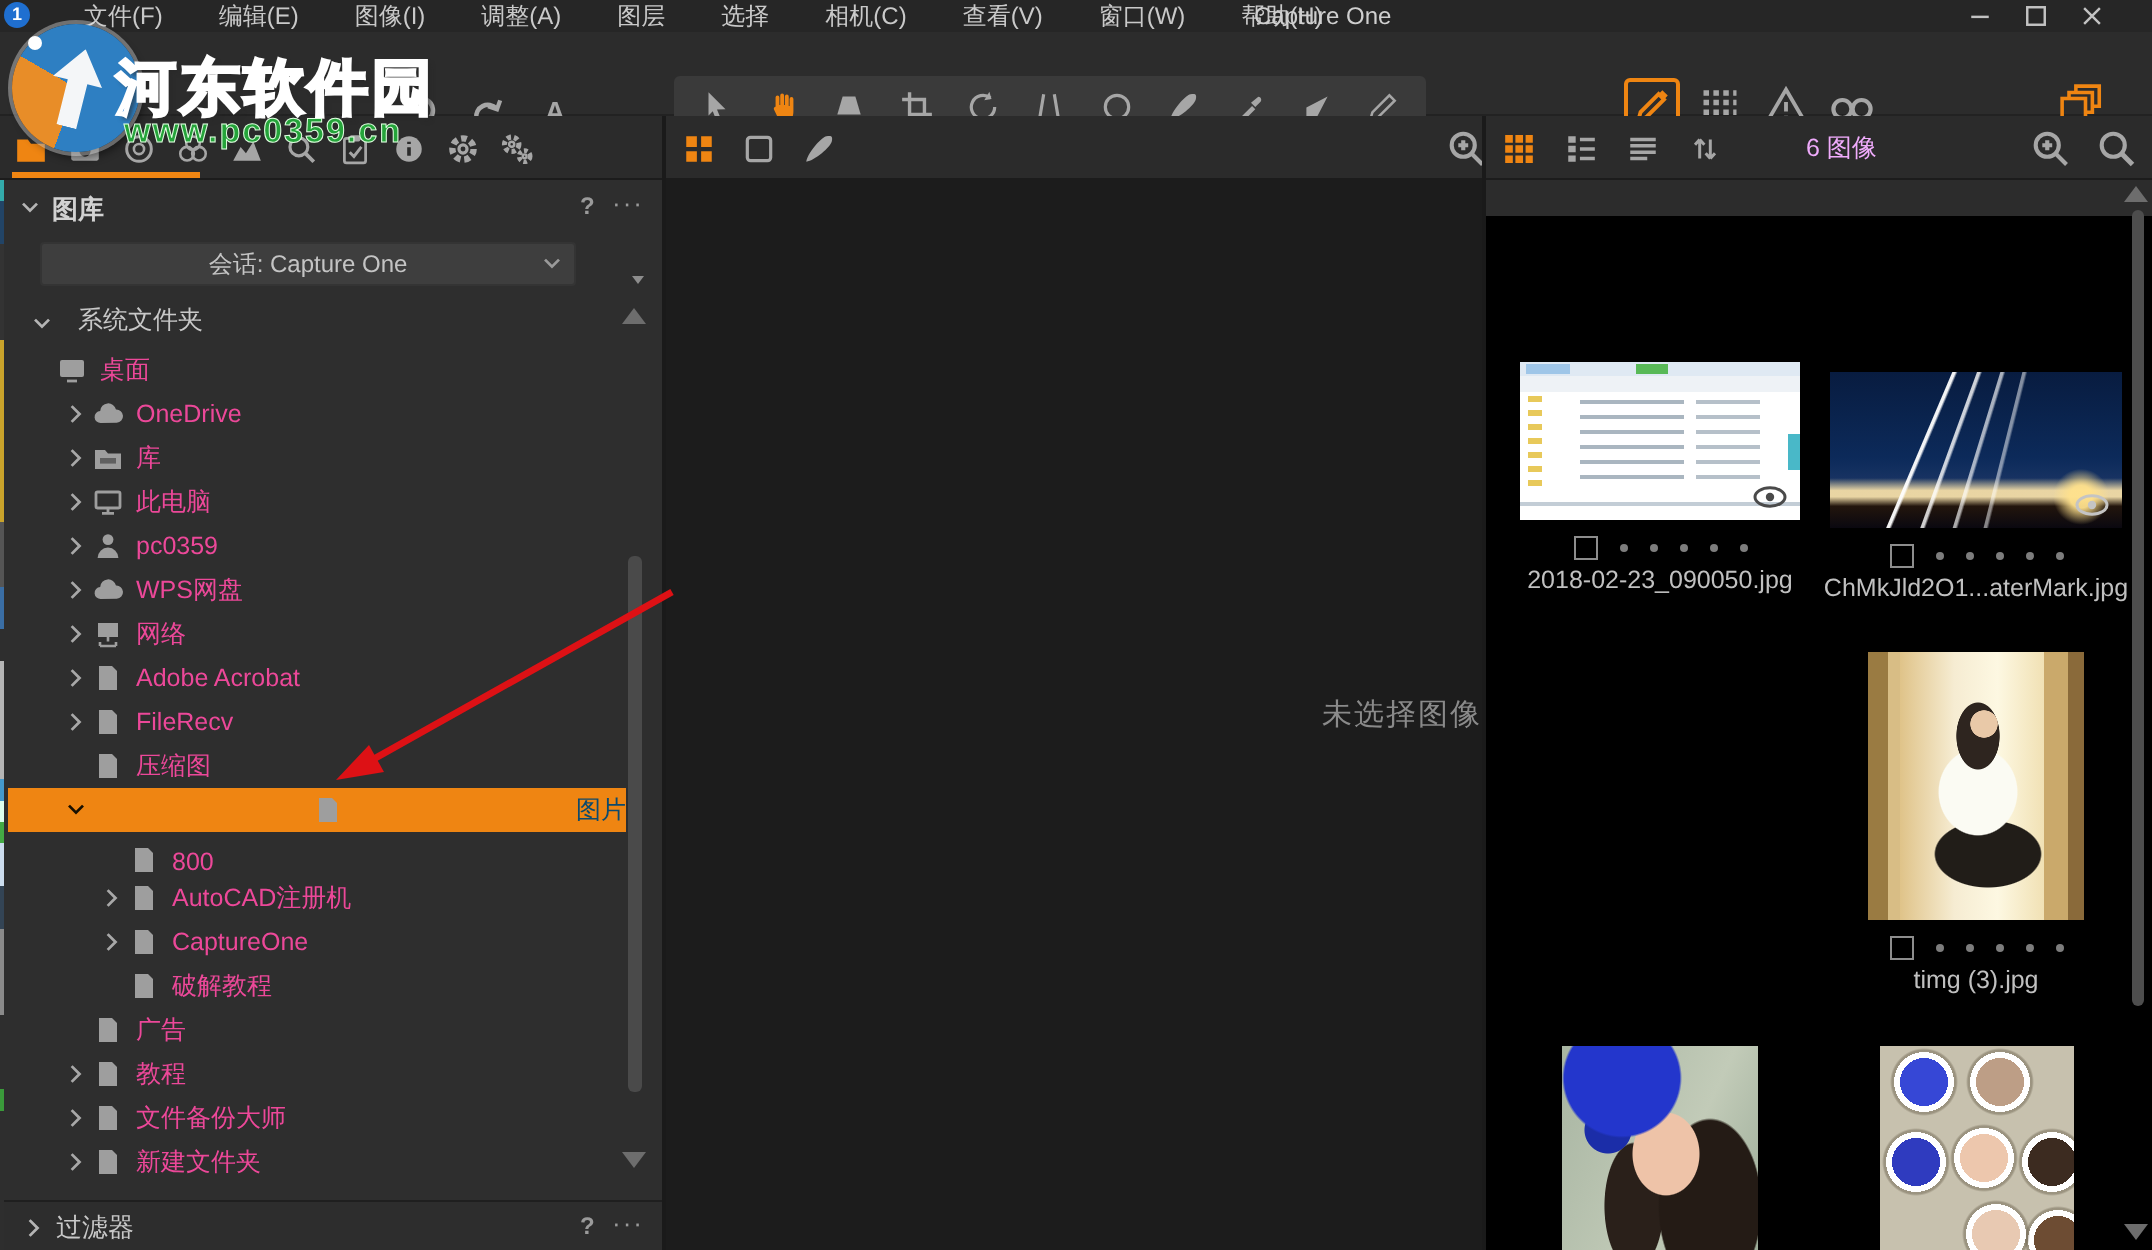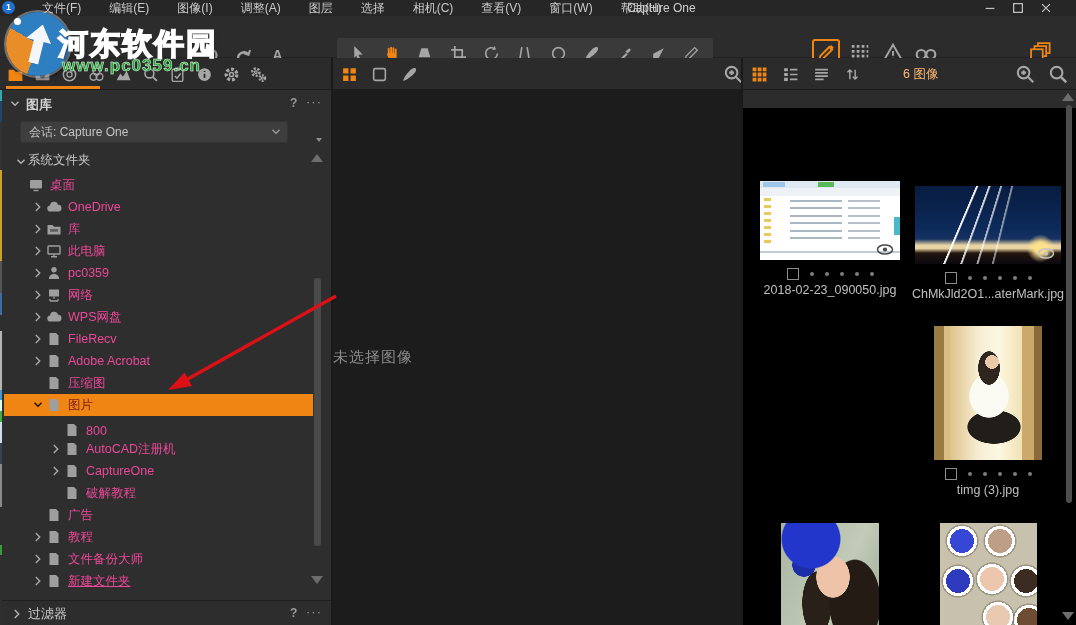--- a/index.html
+++ b/index.html
@@ -39,58 +39,58 @@
 
   
   .subbar{position:absolute;left:0;top:58px;width:1076px;height:32px;background:#2b2b2b;border-bottom:1px solid #1c1c1c;}
   .tooltabs{position:absolute;left:6px;top:4px;display:flex;gap:9px;}
   .tooltabs .tbtn{width:18px;height:24px}
   .tooltabs .tbtn svg{width:16px;height:16px}
   .tab-underline{position:absolute;left:6px;top:28px;width:94px;height:3px;background:#ef8512;}
   .viewerbar{position:absolute;left:338px;top:4px;display:flex;gap:8px;}
   .zoombtn{position:absolute;top:4px;color:#a6a6a6;}
   .browserbar{position:absolute;left:748px;top:4px;display:flex;gap:9px;}
-  .count{position:absolute;left:903px;top:4px;height:24px;line-height:24px;font-size:12.5px;color:#fdba74;}
+  .count{position:absolute;left:903px;top:4px;height:24px;line-height:24px;font-size:12.5px;color:#f0abfc;}
   .vdiv{position:absolute;top:58px;width:2px;height:567px;background:#1a1a1a;}
 
   
   .leftpanel{position:absolute;left:0;top:90px;width:331px;height:535px;background:#2e2e2e;}
   .panelhead{position:absolute;left:0;top:0;width:100%;height:28px;}
   .chev{display:inline-flex;width:14px;height:14px;color:#b5b5b5;}
   .chev svg{width:14px;height:14px;}
   .ph-chev{position:absolute;left:8px;top:7px;}
   .ph-title{position:absolute;left:26px;top:6px;font-size:13px;font-weight:600;color:#d2d2d2;}
   .ph-help{position:absolute;left:290px;top:6px;font-size:12px;color:#9a9a9a;font-weight:bold;}
   .ph-more{position:absolute;left:306px;top:4px;font-size:13px;color:#9a9a9a;letter-spacing:1px;}
-  .sessionrow{position:absolute;left:20px;top:31px;width:300px;height:22px;}
+  .sessionrow{position:absolute;left:20px;top:31px;width:300px;height:22px;text-align:center;}
   .select{position:absolute;left:0;top:0;width:268px;height:22px;background:#3e3e3e;border:1px solid #343434;border-radius:2px;
     font-size:12px;color:#c4c4c4;line-height:20px;padding:0 8px;}
   .select .chev{position:absolute;right:4px;top:3px;color:#9a9a9a;}
   .addbtn{position:absolute;left:280px;top:2px;width:22px;height:18px;color:#b5b5b5;}
   .addbtn .caret{right:0;bottom:-1px;}
-  .grouprow{position:absolute;left:14px;top:62px;display:flex;align-items:flex-end;gap:0;font-size:12.5px;color:#c8c8c8;}
+  .grouprow{position:absolute;left:14px;top:62px;display:flex;align-items:flex-end;gap:11px;font-size:12.5px;color:#c8c8c8;}
   .tree{position:absolute;left:4px;top:84px;width:309px;}
   .trow{height:22px;display:flex;align-items:center;font-size:12.5px;color:#ec4899;white-space:nowrap;}
   .trow .chev{color:#a8a8a8;flex:0 0 16px;}
   .trow .ticon{flex:0 0 16px;margin-right:6px;color:#9e9e9e;display:inline-flex;}
   .trow .ticon svg{width:15px;height:15px;}
-  .trow.sel{background:#ef8512;color:#7f1d1d;}
+  .trow.sel{background:#ef8512;color:#0c4a6e;justify-content:space-between;}
   .trow.sel .chev{color:#191000;}
   
   .lsb-up{position:absolute;left:311px;top:64px;}
   .lsb-down{position:absolute;left:311px;top:486px;}
   .tri-up{width:0;height:0;border-left:6px solid transparent;border-right:6px solid transparent;border-bottom:8px solid #6d6d6d;}
   .tri-down{width:0;height:0;border-left:6px solid transparent;border-right:6px solid transparent;border-top:8px solid #6d6d6d;}
   .lsb-thumb{position:absolute;left:314px;top:188px;width:7px;height:268px;background:#4a4a4a;border-radius:3px;}
   .filtersbar{position:absolute;left:0;top:510px;width:331px;height:25px;background:#2d2d2d;border-top:1px solid #1f1f1f;}
   .fb-chev{position:absolute;left:10px;top:6px;}
   .fb-title{position:absolute;left:28px;top:4px;font-size:13px;color:#c8c8c8;}
 
   
-  .viewer{position:absolute;left:333px;top:90px;width:408px;height:535px;background:#1c1c1c;display:flex;align-items:center;justify-content:flex-start;}
+  .viewer{position:absolute;left:333px;top:90px;width:408px;height:535px;background:#1c1c1c;display:flex;align-items:center;justify-content:flex-end;}
   .emptymsg{font-size:15px;color:#8a8a8a;letter-spacing:1px;}
 
   
   .browser{position:absolute;left:743px;top:108px;width:333px;height:535px;background:#000000;overflow:hidden;}
   .cell{position:absolute;width:170px;text-align:center;}
   .timg{position:relative;margin:0 auto;box-shadow:0 0 0 1px rgba(0,0,0,.35);}
   .c1{left:2px;top:73px}.c2{left:160px;top:78px}
   .c3{left:2px;top:218px}.c4{left:160px;top:218px}
   .c5{left:2px;top:415px}.c6{left:160px;top:415px}
   .c1 .timg{width:140px;height:79px}.c2 .timg{width:146px;height:78px}
@@ -631,64 +631,64 @@
           <span>pc0359</span>
         </div>
         <div class="trow" style="padding-left: 26px;">
           <span class="chev">
             <svg viewBox="0 0 16 16" aria-hidden="true" style="width:100%;height:100%">
               <path d="M5.5 3.5l4.5 4.5-4.5 4.5" stroke="currentColor" fill="none" stroke-width="1.6"></path>
             </svg>
           </span>
           <span class="ticon">
             <svg viewBox="0 0 16 16" aria-hidden="true" style="width:100%;height:100%">
+              <path d="M4.5 12.5a3 3 0 01-.4-6A4 4 0 0112 5.8a2.9 2.9 0 01.4 6.6z" fill="currentColor"></path>
+            </svg>
+          </span>
+          <span>WPS网盘</span>
+        </div>
+        <div class="trow" style="padding-left: 26px;">
+          <span class="chev">
+            <svg viewBox="0 0 16 16" aria-hidden="true" style="width:100%;height:100%">
+              <path d="M5.5 3.5l4.5 4.5-4.5 4.5" stroke="currentColor" fill="none" stroke-width="1.6"></path>
+            </svg>
+          </span>
+          <span class="ticon">
+            <svg viewBox="0 0 16 16" aria-hidden="true" style="width:100%;height:100%">
               <rect x="3" y="2.5" width="10" height="7" fill="currentColor"></rect>
               <path d="M8 9.5v2.3M4 14h8M4 14v-2M12 14v-2" stroke="currentColor" stroke-width="1.3" fill="none"></path>
             </svg>
           </span>
           <span>网络</span>
         </div>
         <div class="trow" style="padding-left: 26px;">
           <span class="chev">
             <svg viewBox="0 0 16 16" aria-hidden="true" style="width:100%;height:100%">
               <path d="M5.5 3.5l4.5 4.5-4.5 4.5" stroke="currentColor" fill="none" stroke-width="1.6"></path>
             </svg>
           </span>
           <span class="ticon">
             <svg viewBox="0 0 16 16" aria-hidden="true" style="width:100%;height:100%">
-              <path d="M4.5 12.5a3 3 0 01-.4-6A4 4 0 0112 5.8a2.9 2.9 0 01.4 6.6z" fill="currentColor"></path>
-            </svg>
-          </span>
-          <span>WPS网盘</span>
+              <path d="M3.5 2h6.5L12.5 4.5V14h-9z" fill="currentColor"></path>
+            </svg>
+          </span>
+          <span>Adobe Acrobat</span>
         </div>
         <div class="trow" style="padding-left: 26px;">
           <span class="chev">
             <svg viewBox="0 0 16 16" aria-hidden="true" style="width:100%;height:100%">
               <path d="M5.5 3.5l4.5 4.5-4.5 4.5" stroke="currentColor" fill="none" stroke-width="1.6"></path>
             </svg>
           </span>
           <span class="ticon">
             <svg viewBox="0 0 16 16" aria-hidden="true" style="width:100%;height:100%">
               <path d="M3.5 2h6.5L12.5 4.5V14h-9z" fill="currentColor"></path>
             </svg>
           </span>
           <span>FileRecv</span>
-        </div>
-        <div class="trow" style="padding-left: 26px;">
-          <span class="chev">
-            <svg viewBox="0 0 16 16" aria-hidden="true" style="width:100%;height:100%">
-              <path d="M5.5 3.5l4.5 4.5-4.5 4.5" stroke="currentColor" fill="none" stroke-width="1.6"></path>
-            </svg>
-          </span>
-          <span class="ticon">
-            <svg viewBox="0 0 16 16" aria-hidden="true" style="width:100%;height:100%">
-              <path d="M3.5 2h6.5L12.5 4.5V14h-9z" fill="currentColor"></path>
-            </svg>
-          </span>
-          <span>Adobe Acrobat</span>
         </div>
         <div class="trow" style="padding-left: 26px;">
           <span class="chev"></span>
           <span class="ticon">
             <svg viewBox="0 0 16 16" aria-hidden="true" style="width:100%;height:100%">
               <path d="M3.5 2h6.5L12.5 4.5V14h-9z" fill="currentColor"></path>
             </svg>
           </span>
           <span>压缩图</span>
         </div>
@@ -777,21 +777,21 @@
               <path d="M5.5 3.5l4.5 4.5-4.5 4.5" stroke="currentColor" fill="none" stroke-width="1.6"></path>
             </svg>
           </span>
           <span class="ticon">
             <svg viewBox="0 0 16 16" aria-hidden="true" style="width:100%;height:100%">
               <path d="M3.5 2h6.5L12.5 4.5V14h-9z" fill="currentColor"></path>
             </svg>
           </span>
           <span>文件备份大师</span>
         </div>
-        <div class="trow" style="padding-left: 26px; text-decoration: underline;">
+        <div class="trow" style="padding-left: 26px;">
           <span class="chev">
             <svg viewBox="0 0 16 16" aria-hidden="true" style="width:100%;height:100%">
               <path d="M5.5 3.5l4.5 4.5-4.5 4.5" stroke="currentColor" fill="none" stroke-width="1.6"></path>
             </svg>
           </span>
           <span class="ticon">
             <svg viewBox="0 0 16 16" aria-hidden="true" style="width:100%;height:100%">
               <path d="M3.5 2h6.5L12.5 4.5V14h-9z" fill="currentColor"></path>
             </svg>
           </span>

